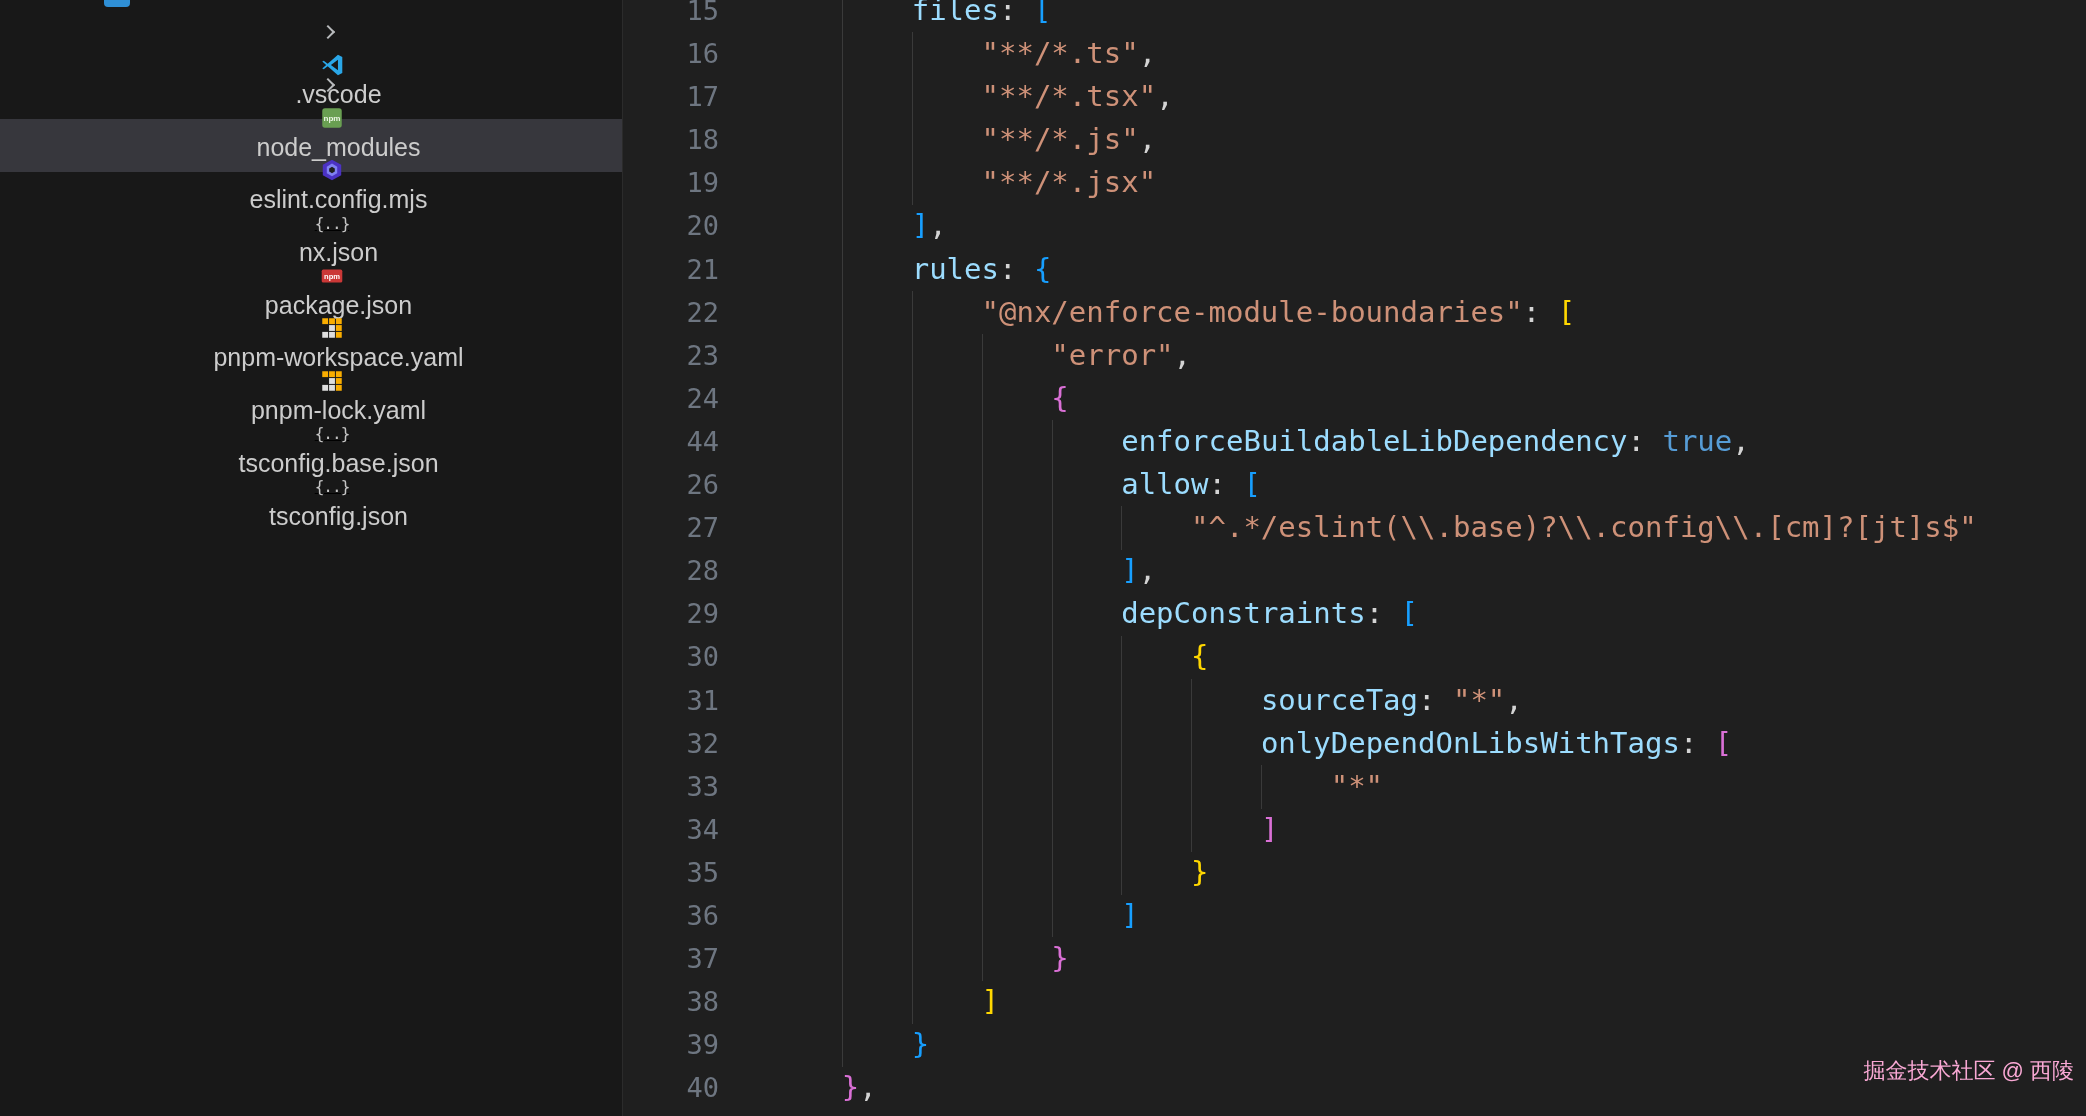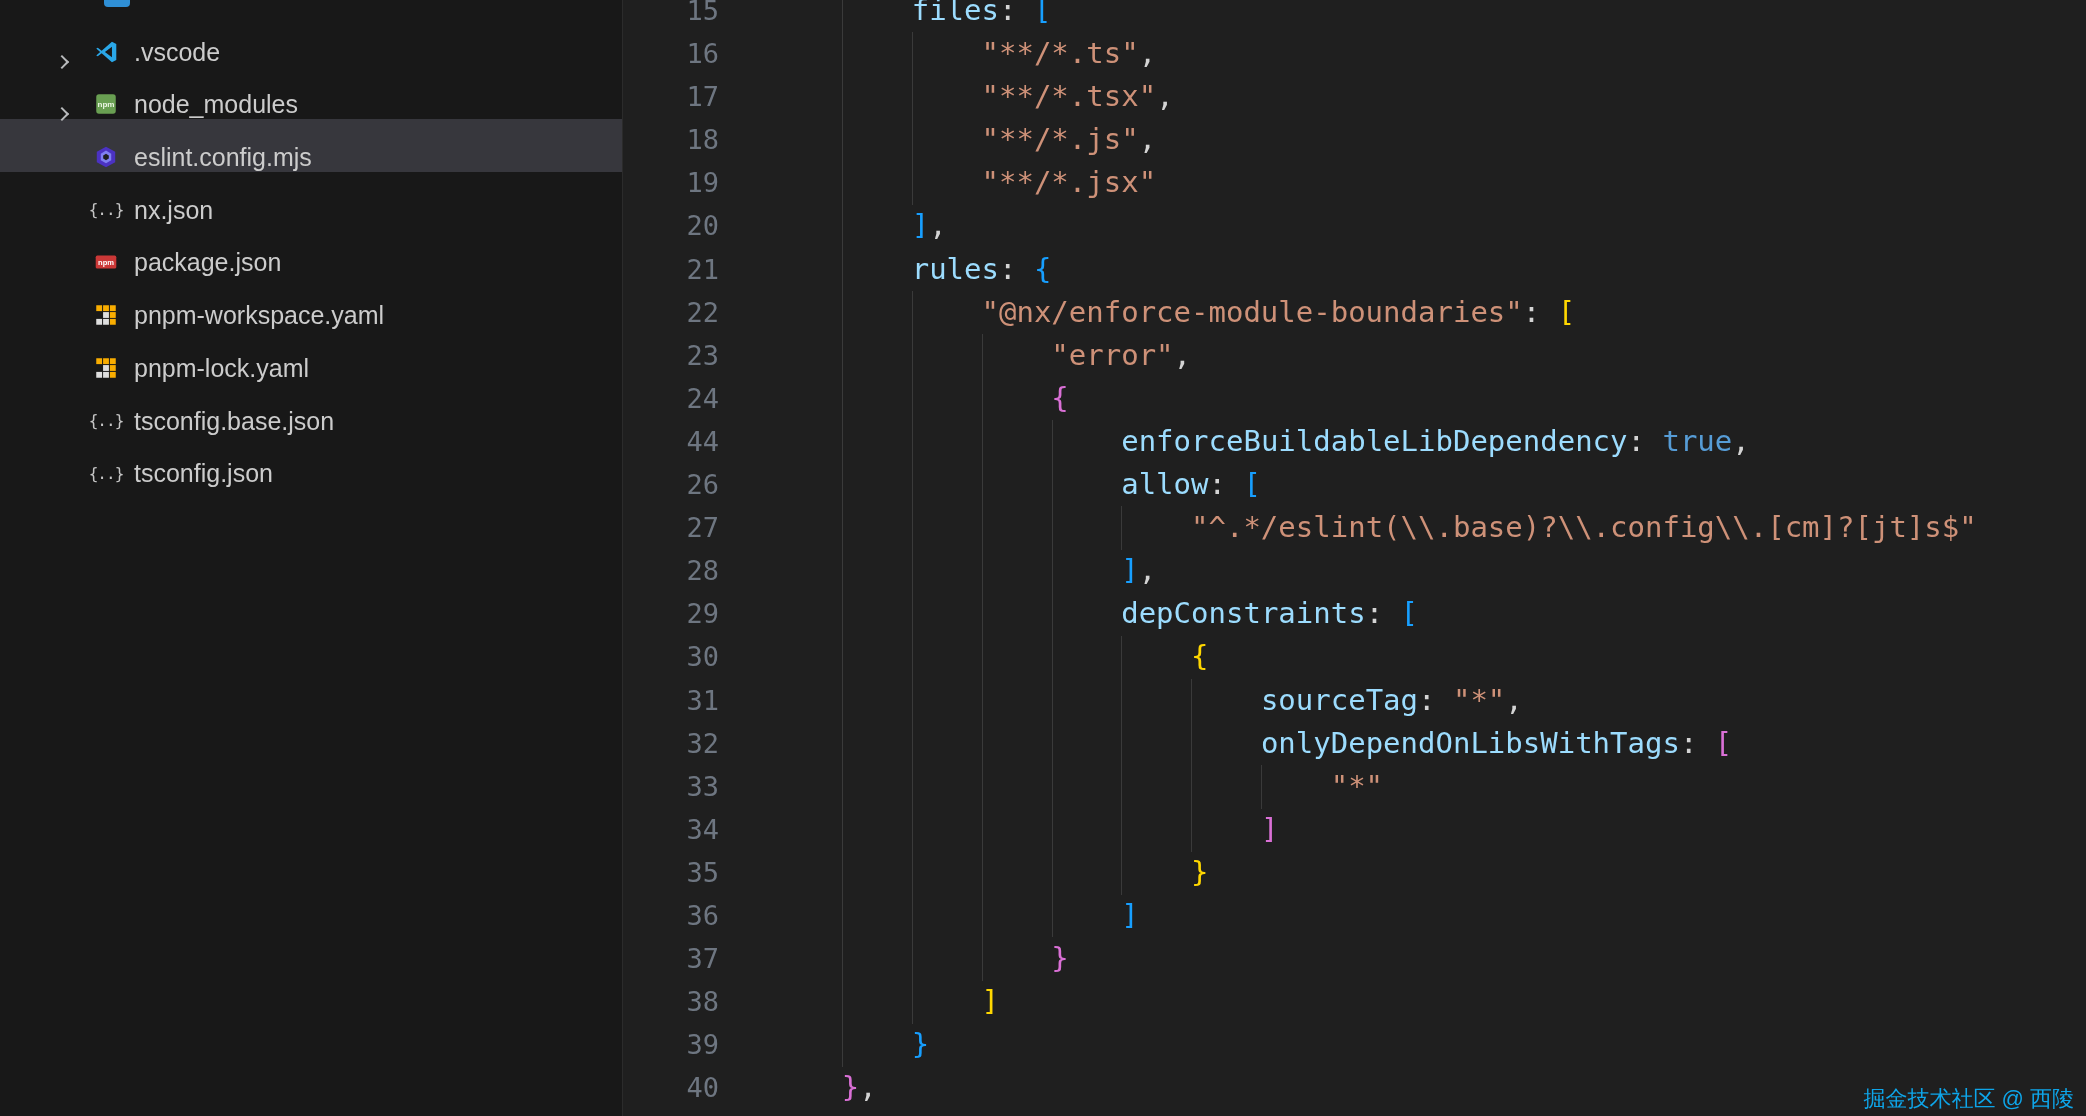--- a/index.html
+++ b/index.html
@@ -6,43 +6,43 @@
   html,body { width:2086px; height:1116px; background:#1f1f1f; overflow:hidden; }
   .screen { position:relative; width:2086px; height:1116px; overflow:hidden;
             background:#1f1f1f; font-family:"Liberation Sans", sans-serif; }
 
   
   .sidebar { position:absolute; left:0; top:0; width:623px; height:1116px;
              background:#181818; border-right:1px solid #2b2b2b; }
   .cut-icon { position:absolute; left:104px; top:0; width:26px; height:7px;
               background:#2f8fd6; border-radius:0 0 4px 4px; }
   #tree { position:absolute; left:0; top:14px; width:100%; }
-  .tree-row { display:flex; align-items:flex-end; height:52.7px; padding-left:55px; cursor:pointer; }
+  .tree-row { display:flex; align-items:center; height:52.7px; padding-left:55px; cursor:pointer;flex-direction:column; }
   .tree-row.selected { background:#37373d; }
   .chev { width:36px; display:flex; align-items:center; flex:0 0 36px; }
   .chev-glyph { display:inline-block; width:10px; height:10px;
                 border-right:2.4px solid #b8babc; border-top:2.4px solid #b8babc;
                 transform:rotate(45deg); margin-left:2px; }
   .file-icon { width:30px; height:30px; flex:0 0 30px; display:flex; align-items:center;
-               justify-content:center; margin-right:13px; }
+               justify-content:center; margin-right:13px;text-decoration:underline; }
   .json-braces { font-family:"DejaVu Sans Mono", monospace; font-size:16px; color:#c5c5c5; letter-spacing:-1px; }
   .ts-glyph { font-size:17px; font-weight:bold; color:#519aba; }
   .tree-label { color:#cccccc; font-size:25px; white-space:nowrap; }
 
   
   .editor { position:absolute; left:624px; top:0; right:0; bottom:0; background:#1f1f1f; overflow:hidden; }
   .guide { position:absolute; width:1px; background:#3a3a3a; }
   .gutter { position:absolute; left:0; top:-11px; width:95px; text-align:right;
             font-family:"DejaVu Sans Mono", monospace; font-size:27px; color:#6e7681; }
   .ln { height:43.1px; line-height:43.1px; }
   .code { position:absolute; left:148px; top:-11px; font-family:"DejaVu Sans Mono", monospace;
           font-size:29px; white-space:pre; color:#d4d4d4; }
   .code-line { height:43.1px; line-height:43.1px; }
 
-  .watermark { position:absolute; right:12px; top:1084px; color:#0ea5e9; font-size:22px;
+  .watermark { position:absolute; right:12px; top:1056px; color:#f9a8d4; font-size:22px;
                font-family:"Liberation Sans", sans-serif; }
 </style>
 </head>
 <body>
 
 <div class="screen">
 
   <aside class="sidebar">
     <div class="cut-icon"></div>
     <div id="tree">

